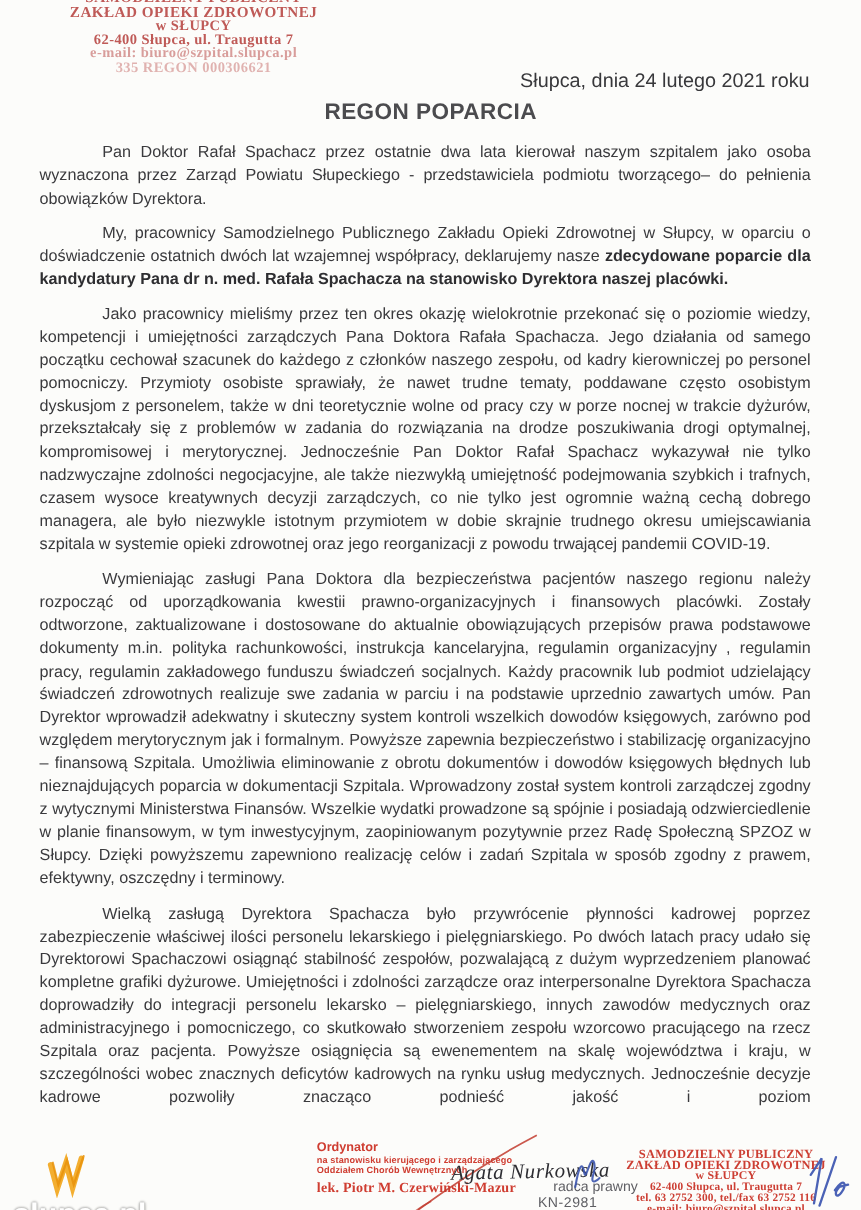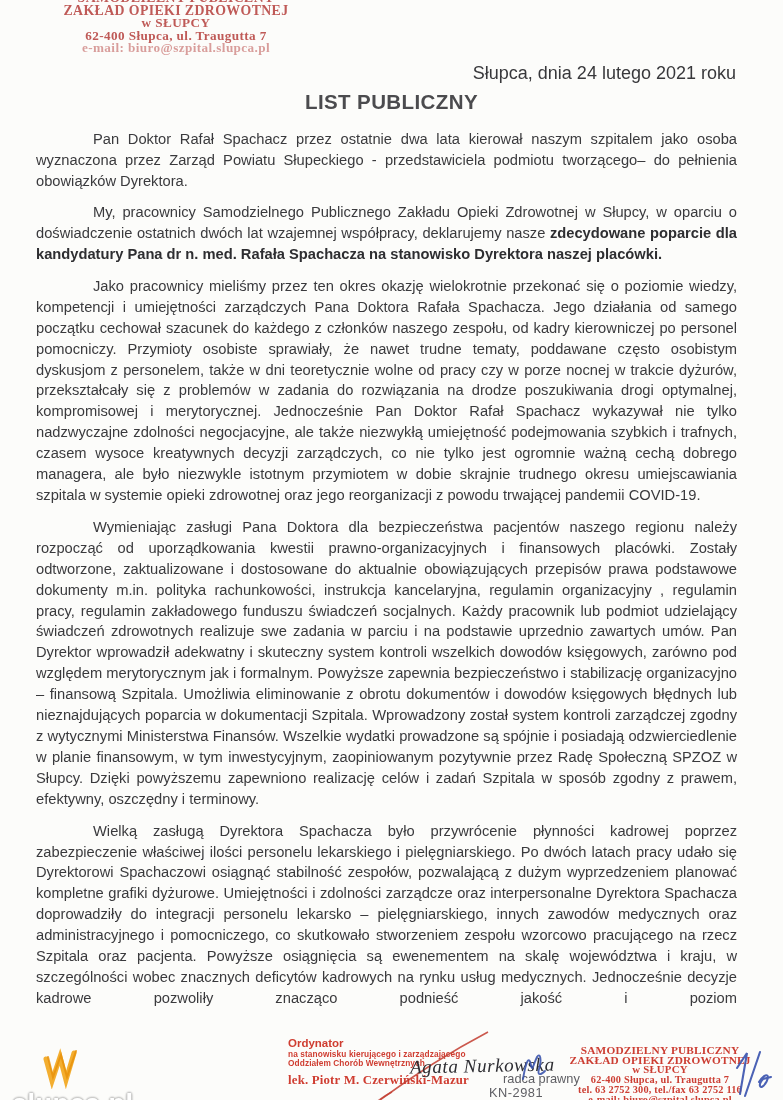--- a/index.html
+++ b/index.html
@@ -74,25 +74,26 @@
 </style>
 </head>
 <body>
 
 <div class="stamp-top">
   <div class="s1">SAMODZIELNY PUBLICZNY</div>
   <div class="s2">ZAKŁAD OPIEKI ZDROWOTNEJ</div>
   <div class="s3">w SŁUPCY</div>
   <div class="s4">62-400 Słupca, ul. Traugutta 7</div>
   <div class="s4 faint">e-mail: biuro@szpital.slupca.pl</div>
+  <div class="s4 fainter">335 REGON 000306621</div>
 </div>
 
 <div class="date-line">Słupca, dnia 24 lutego 2021 roku</div>
 
-<div class="doc-title">LIST PUBLICZNY</div>
+<div class="doc-title">REGON POPARCIA</div>
 
 <div class="doc-body">
   <p>Pan Doktor Rafał Spachacz przez ostatnie dwa lata kierował naszym szpitalem jako osoba wyznaczona przez Zarząd Powiatu Słupeckiego - przedstawiciela podmiotu tworzącego– do pełnienia obowiązków Dyrektora.</p>
   <p><span>My, pracownicy Samodzielnego Publicznego Zakładu Opieki Zdrowotnej w Słupcy, w oparciu o doświadczenie ostatnich dwóch lat wzajemnej współpracy, deklarujemy nasze </span><b>zdecydowane poparcie dla kandydatury Pana dr n. med. Rafała Spachacza na stanowisko Dyrektora naszej placówki.</b></p>
   <p>Jako pracownicy mieliśmy przez ten okres okazję wielokrotnie przekonać się o poziomie wiedzy, kompetencji i umiejętności zarządczych Pana Doktora Rafała Spachacza. Jego działania od samego początku cechował szacunek do każdego z członków naszego zespołu, od kadry kierowniczej po personel pomocniczy. Przymioty osobiste sprawiały, że nawet trudne tematy, poddawane często osobistym dyskusjom z personelem, także w dni teoretycznie wolne od pracy czy w porze nocnej w trakcie dyżurów, przekształcały się z problemów w zadania do rozwiązania na drodze poszukiwania drogi optymalnej, kompromisowej i merytorycznej. Jednocześnie Pan Doktor Rafał Spachacz wykazywał nie tylko nadzwyczajne zdolności negocjacyjne, ale także niezwykłą umiejętność podejmowania szybkich i trafnych, czasem wysoce kreatywnych decyzji zarządczych, co nie tylko jest ogromnie ważną cechą dobrego managera, ale było niezwykle istotnym przymiotem w dobie skrajnie trudnego okresu umiejscawiania szpitala w systemie opieki zdrowotnej oraz jego reorganizacji z powodu trwającej pandemii COVID-19.</p>
   <p>Wymieniając zasługi Pana Doktora dla bezpieczeństwa pacjentów naszego regionu należy rozpocząć od uporządkowania kwestii prawno-organizacyjnych i finansowych placówki. Zostały odtworzone, zaktualizowane i dostosowane do aktualnie obowiązujących przepisów prawa podstawowe dokumenty m.in. polityka rachunkowości, instrukcja kancelaryjna, regulamin organizacyjny , regulamin pracy, regulamin zakładowego funduszu świadczeń socjalnych. Każdy pracownik lub podmiot udzielający świadczeń zdrowotnych realizuje swe zadania w parciu i na podstawie uprzednio zawartych umów. Pan Dyrektor wprowadził adekwatny i skuteczny system kontroli wszelkich dowodów księgowych, zarówno pod względem merytorycznym jak i formalnym. Powyższe zapewnia bezpieczeństwo i stabilizację organizacyjno – finansową Szpitala. Umożliwia eliminowanie z obrotu dokumentów i dowodów księgowych błędnych lub nieznajdujących poparcia w dokumentacji Szpitala. Wprowadzony został system kontroli zarządczej zgodny z wytycznymi Ministerstwa Finansów. Wszelkie wydatki prowadzone są spójnie i posiadają odzwierciedlenie w planie finansowym, w tym inwestycyjnym, zaopiniowanym pozytywnie przez Radę Społeczną SPZOZ w Słupcy. Dzięki powyższemu zapewniono realizację celów i zadań Szpitala w sposób zgodny z prawem, efektywny, oszczędny i terminowy.</p>
   <p class="last">Wielką zasługą Dyrektora Spachacza było przywrócenie płynności kadrowej poprzez zabezpieczenie właściwej ilości personelu lekarskiego i pielęgniarskiego. Po dwóch latach pracy udało się Dyrektorowi Spachaczowi osiągnąć stabilność zespołów, pozwalającą z dużym wyprzedzeniem planować kompletne grafiki dyżurowe. Umiejętności i zdolności zarządcze oraz interpersonalne Dyrektora Spachacza doprowadziły do integracji personelu lekarsko – pielęgniarskiego, innych zawodów medycznych oraz administracyjnego i pomocniczego, co skutkowało stworzeniem zespołu wzorcowo pracującego na rzecz Szpitala oraz pacjenta. Powyższe osiągnięcia są ewenementem na skalę województwa i kraju, w szczególności wobec znacznych deficytów kadrowych na rynku usług medycznych. Jednocześnie decyzje kadrowe pozwoliły znacząco podnieść jakość i poziom</p>
 </div>
 
 <div class="watermark">

